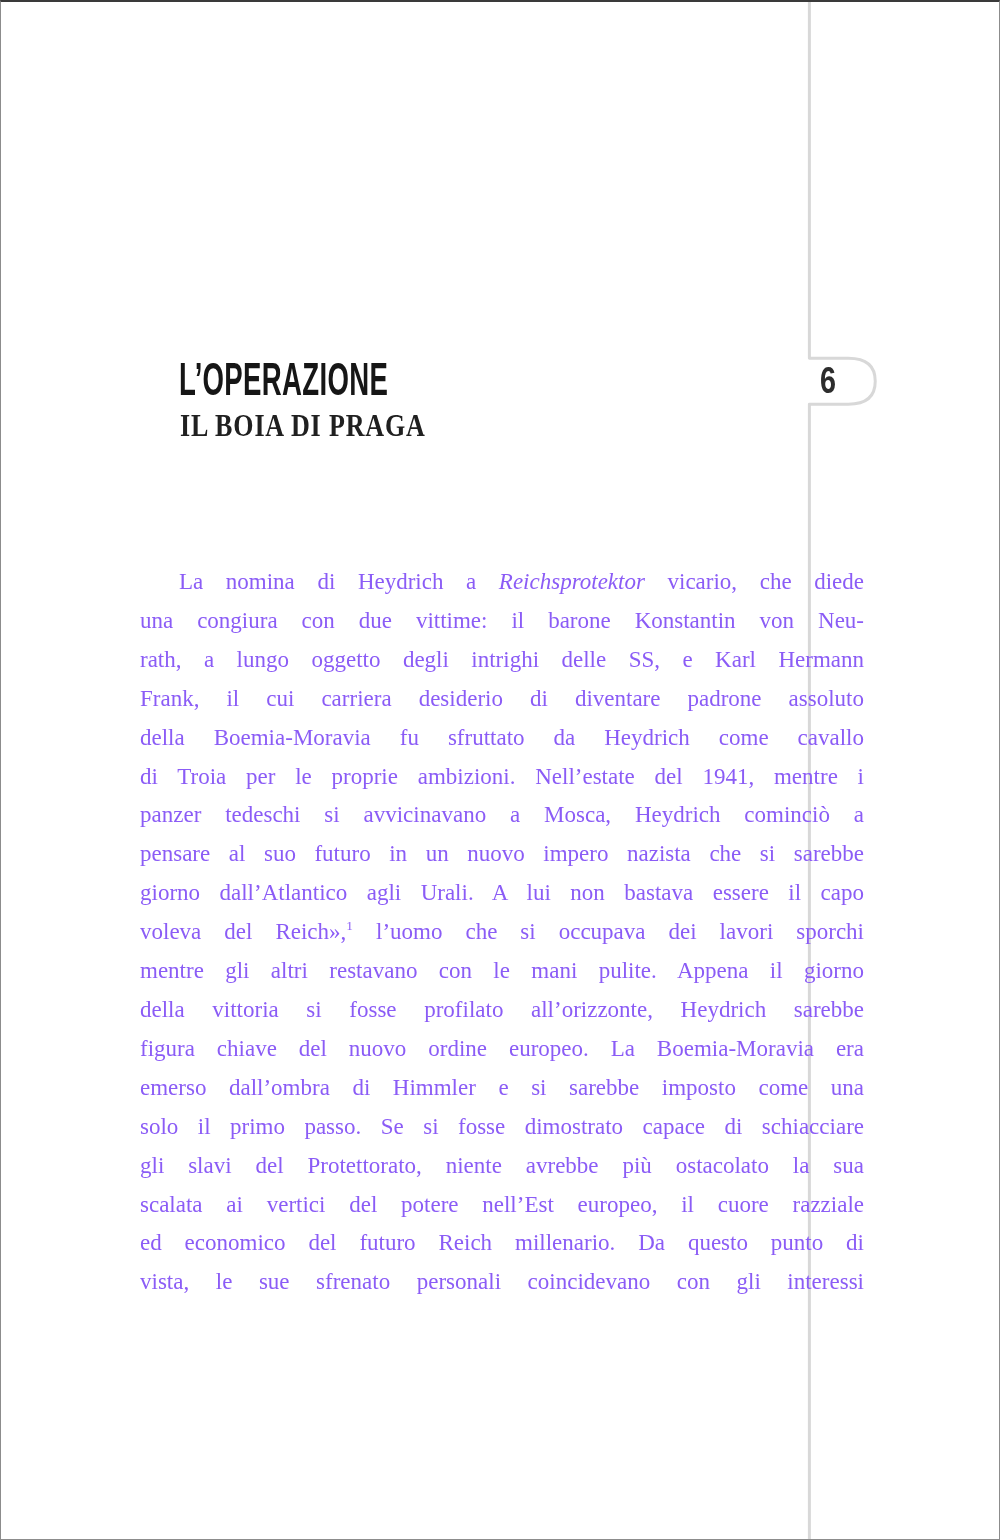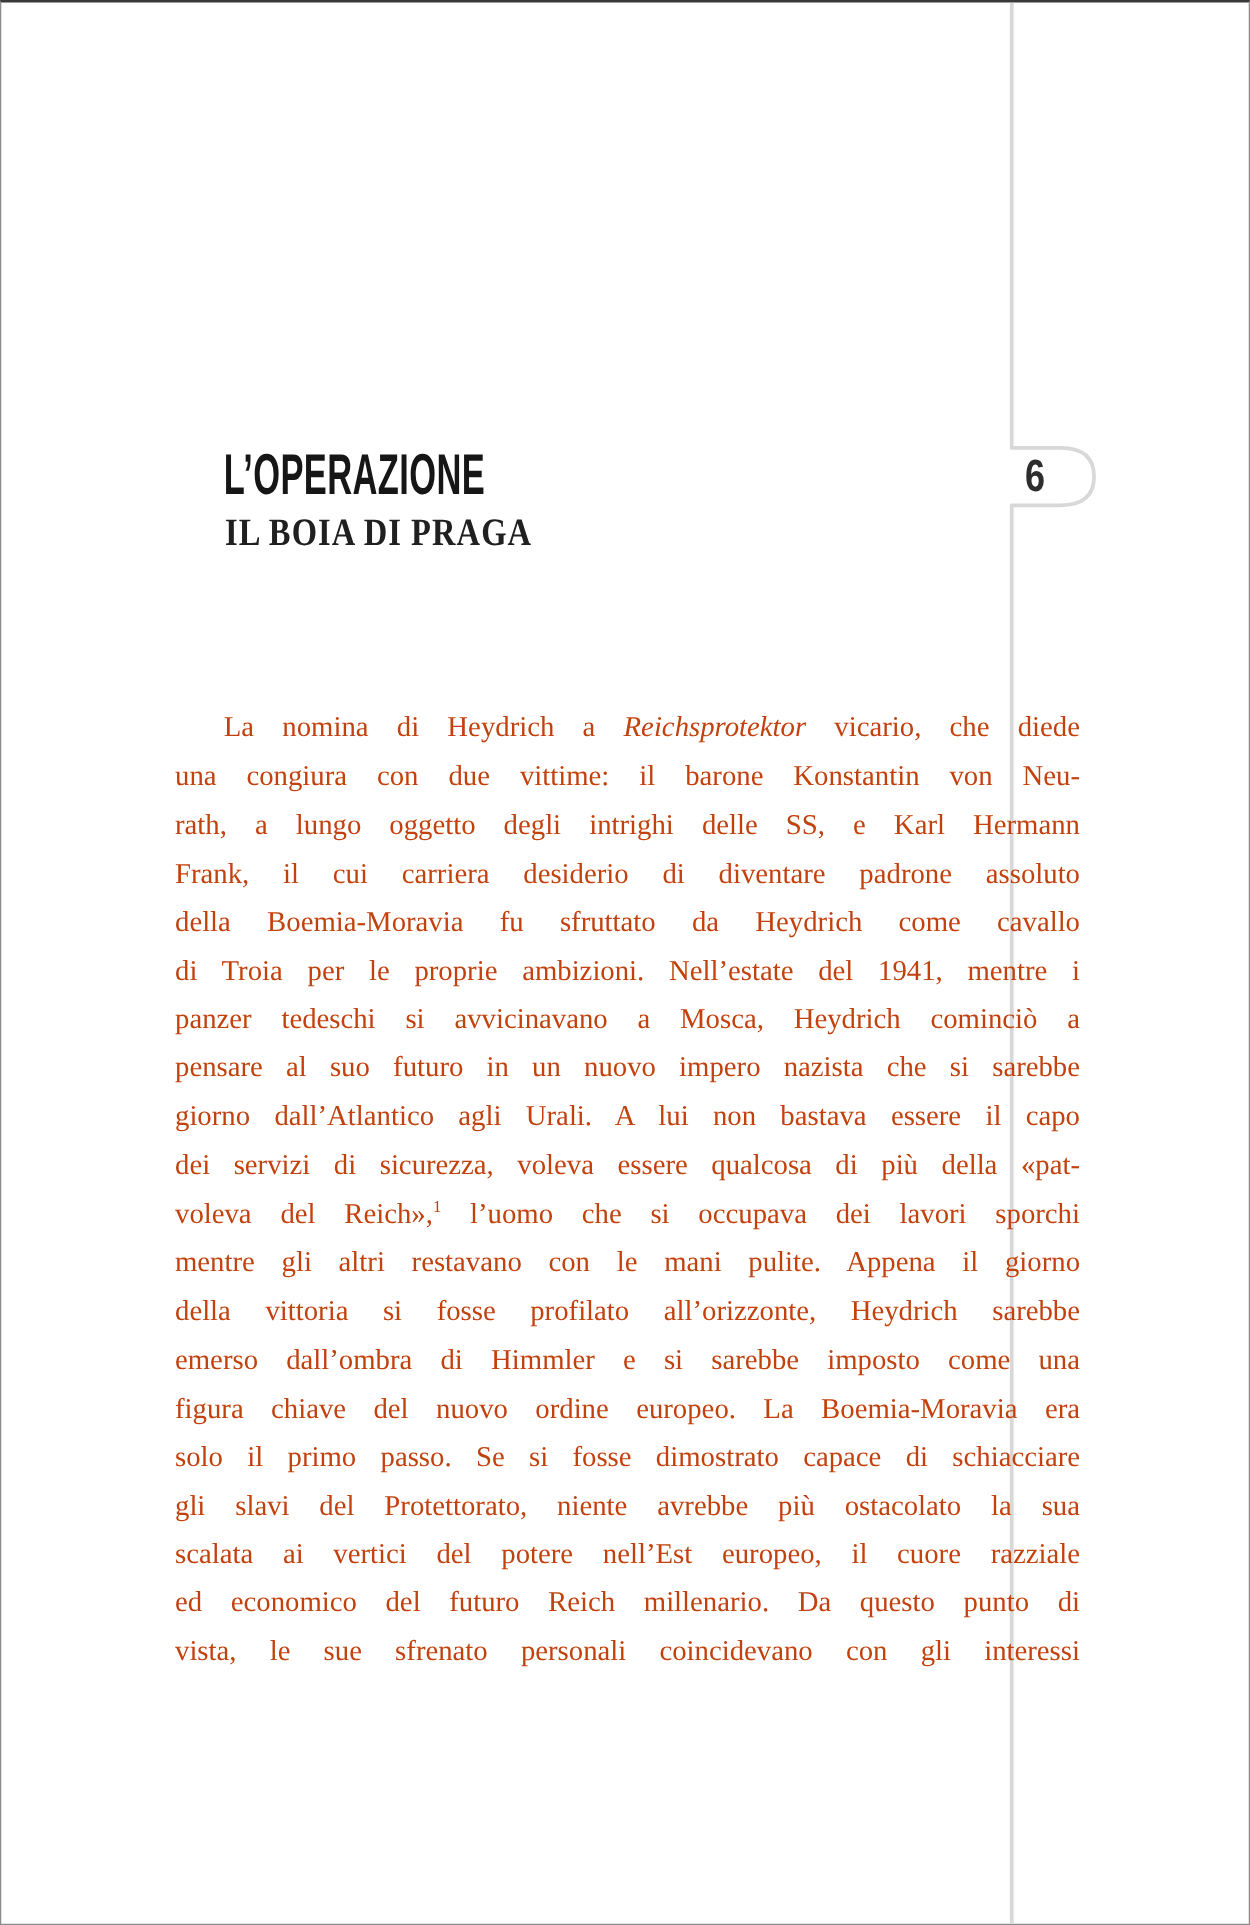--- a/index.html
+++ b/index.html
@@ -65,21 +65,21 @@
     white-space: nowrap;
     z-index: 3;
   }
   .body-text {
     position: absolute;
     left: 139px;
     top: 561px;
     width: 724px;
     font-size: 23px;
     line-height: 38.9px;
-    color: #c2410c;
+    color: #8b5cf6;
     z-index: 3;
   }
   .line {
     text-align: justify;
     text-align-last: justify;
     -moz-text-align-last: justify;
     word-spacing: -1px;
   }
   .line.indent { padding-left: 39px; }
   .it { font-style: italic; }
@@ -107,26 +107,25 @@
   <div class="body-text">
       <div class="line indent"><span>La nomina di Heydrich a </span><span class="it">Reichsprotektor</span><span> vicario, che diede</span></div>
       <div class="line"><span>una congiura con due vittime: il barone Konstantin von Neu-</span></div>
       <div class="line"><span>rath, a lungo oggetto degli intrighi delle SS, e Karl Hermann</span></div>
       <div class="line"><span>Frank, il cui carriera desiderio di diventare padrone assoluto</span></div>
       <div class="line"><span>della Boemia-Moravia fu sfruttato da Heydrich come cavallo</span></div>
       <div class="line"><span>di Troia per le proprie ambizioni. Nell’estate del 1941, mentre i</span></div>
       <div class="line"><span>panzer tedeschi si avvicinavano a Mosca, Heydrich cominciò a</span></div>
       <div class="line"><span>pensare al suo futuro in un nuovo impero nazista che si sarebbe</span></div>
       <div class="line"><span>giorno dall’Atlantico agli Urali. A lui non bastava essere il capo</span></div>
-      <div class="line"><span>dei servizi di sicurezza, voleva essere qualcosa di più della «pat-</span></div>
       <div class="line"><span>voleva del Reich»,</span><span class="fn">1</span><span> l’uomo che si occupava dei lavori sporchi</span></div>
       <div class="line"><span>mentre gli altri restavano con le mani pulite. Appena il giorno</span></div>
       <div class="line"><span>della vittoria si fosse profilato all’orizzonte, Heydrich sarebbe</span></div>
+      <div class="line"><span>figura chiave del nuovo ordine europeo. La Boemia-Moravia era</span></div>
       <div class="line"><span>emerso dall’ombra di Himmler e si sarebbe imposto come una</span></div>
-      <div class="line"><span>figura chiave del nuovo ordine europeo. La Boemia-Moravia era</span></div>
       <div class="line"><span>solo il primo passo. Se si fosse dimostrato capace di schiacciare</span></div>
       <div class="line"><span>gli slavi del Protettorato, niente avrebbe più ostacolato la sua</span></div>
       <div class="line"><span>scalata ai vertici del potere nell’Est europeo, il cuore razziale</span></div>
       <div class="line"><span>ed economico del futuro Reich millenario. Da questo punto di</span></div>
       <div class="line"><span>vista, le sue sfrenato personali coincidevano con gli interessi</span></div>
     </div>
 
 </div>
 
 </body></html>

